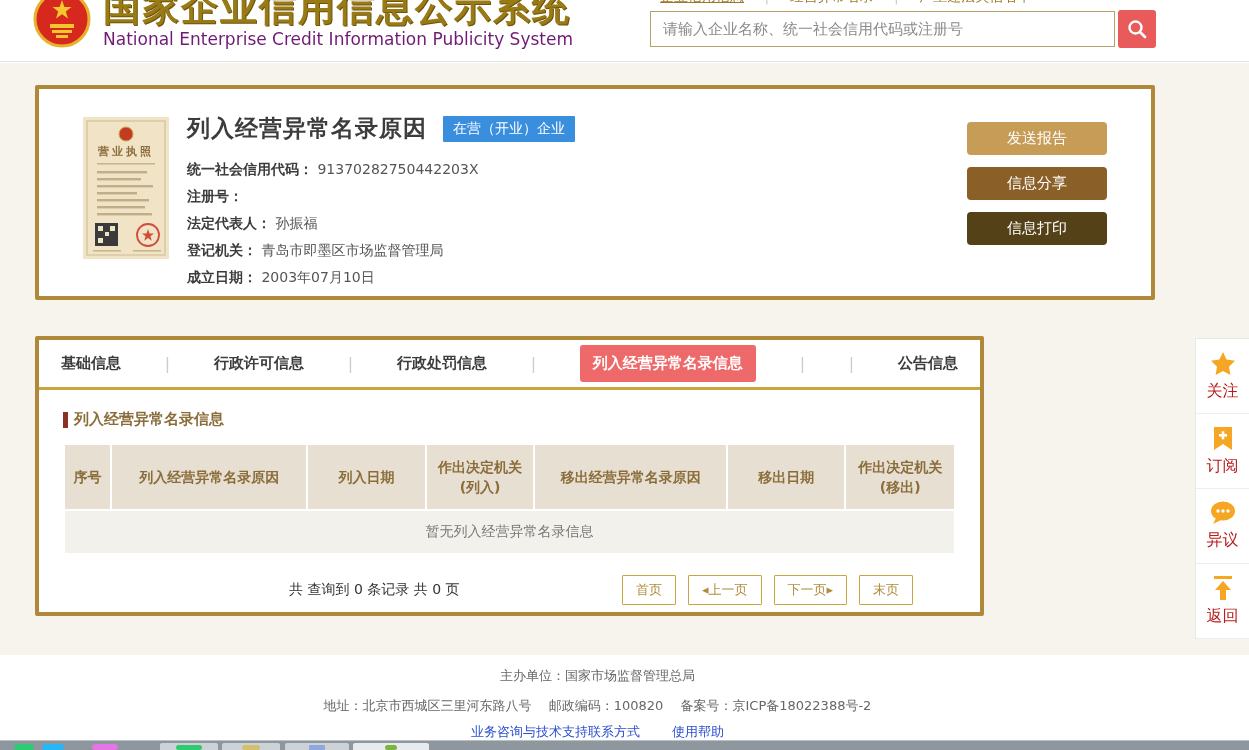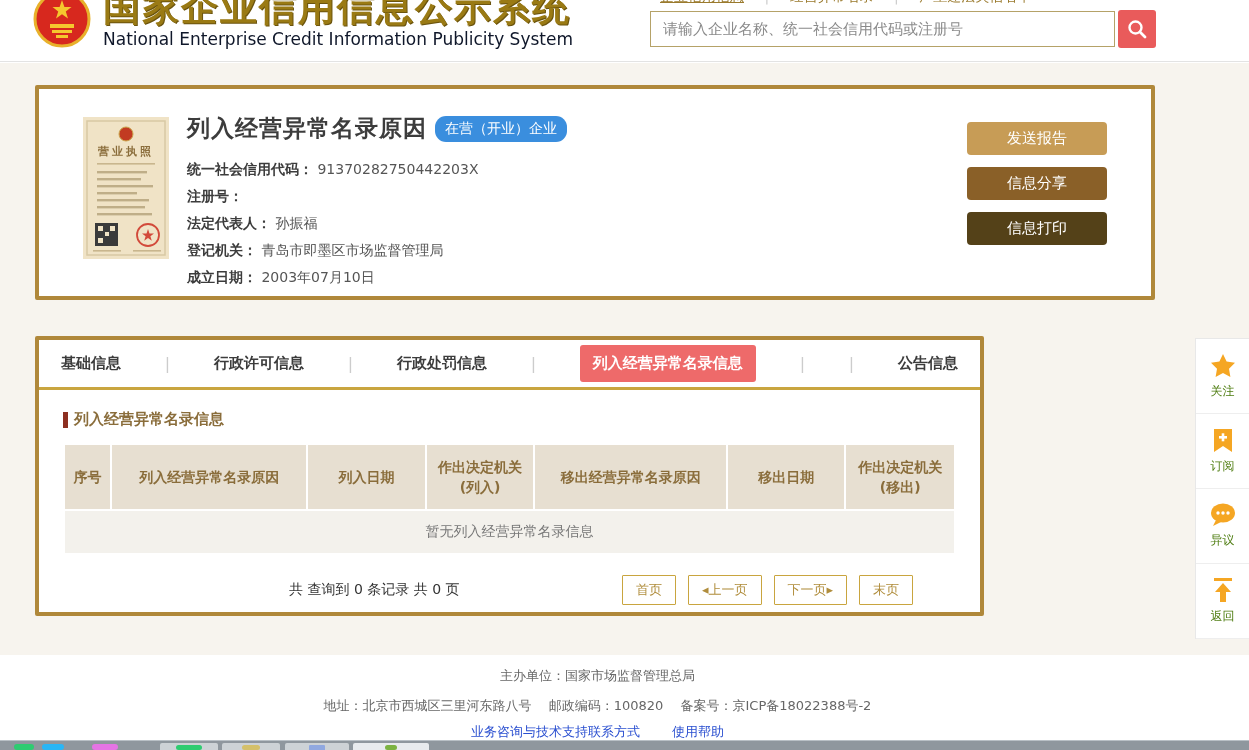--- a/index.html
+++ b/index.html
@@ -8,21 +8,21 @@
   .stage { position:relative; width:1249px; height:750px; background:#fff; }
 
   
   .header { position:absolute; left:0; top:0; width:1249px; height:62px;
     background:#fff; border-bottom:1px solid #e3e3e3; overflow:hidden; }
   .brand { position:absolute; left:33px; top:-12px; display:flex; align-items:center; }
   .emblem { width:58px; height:62px; flex:0 0 auto; }
   .brand-text { margin-left:12px; }
   .title-cn { font-size:37px; font-weight:bold; color:#9a7a14; letter-spacing:2px;
     text-shadow:1px 1px 0 #6b540e; line-height:38px; }
-  .title-en { font-size:17px; color:#0f172a; margin-top:2px; }
+  .title-en { font-size:17px; color:#701a75; margin-top:2px; }
   .topnav { position:absolute; left:660px; top:0; height:8px; overflow:hidden;
     white-space:nowrap; }
   .topnav .inner { margin-top:-12px; font-size:14px; color:#9a7a2d; }
   .topnav a { color:#9a7a2d; text-decoration:none; }
   .topnav a.underlined { text-decoration:underline; }
   .topnav .sep { color:#ccc; margin:0 16px; }
   .searchbar { position:absolute; left:650px; top:10px; display:flex; align-items:center; }
   .search-input { width:465px; height:36px; border:1px solid #b5a268; border-radius:0;
     padding:0 12px; font-size:15px; color:#333; outline:none; background:#fff;
     font-family:inherit; }
@@ -38,22 +38,22 @@
   
   .card { position:absolute; background:#fff; border:4px solid #b0883a; border-radius:2px; }
   .card-company { left:35px; top:85px; width:1120px; height:215px; }
   .card-tabs { left:35px; top:336px; width:949px; height:280px; }
 
   
   .license { position:absolute; left:44px; top:28px; width:86px; height:142px; }
   .company-info { position:absolute; left:148px; top:24px; }
   .company-name-row { display:flex; align-items:center; }
   .company-name { font-size:23px; font-weight:bold; color:#3c3c3c; letter-spacing:1px; }
-  .status-badge { margin-left:8px; background:#3a8ede; color:#fff; font-size:14px;
-    padding:4px 10px; border-radius:11px; }
+  .status-badge { margin-left:16px; background:#3a8ede; color:#fff; font-size:14px;
+    padding:4px 10px; border-radius:1px; }
   .fields { margin-top:12px; }
   .field-row { font-size:14px; line-height:27px; color:#555; }
   .field-label { font-weight:bold; color:#3c3c3c; }
   .actions { position:absolute; right:44px; top:33px; width:140px; }
   .act-btn { display:block; width:140px; height:33px; margin-bottom:12px; border:none;
     border-radius:4px; color:#fff; font-size:15px; cursor:pointer; font-family:inherit; }
   .act-btn.b0 { background:#c79c56; }
   .act-btn.b1 { background:#8a6028; }
   .act-btn.b2 { background:#544118; }
 
@@ -83,21 +83,21 @@
   .pag-btns { position:absolute; left:583px; top:4px; display:flex; gap:12px; }
   .pag-btn { background:#fff; border:1px solid #c9a53f; color:#b08d3c; font-size:13px;
     padding:5px 13px; cursor:pointer; font-family:inherit; border-radius:1px; }
 
   
   .float-side { position:absolute; right:0; top:338px; width:54px; background:#fff;
     border-left:1px solid #e8e8e8; border-top:1px solid #e8e8e8; }
   .side-item { height:75px; border-bottom:1px solid #eee; display:flex;
     flex-direction:column; align-items:center; justify-content:center; cursor:pointer; }
   .side-item svg { display:block; }
-  .side-label { margin-top:5px; font-size:12px; color:#4d7c0f; }
+  .side-label { margin-top:5px; font-size:16px; color:#b91c1c; }
 
   
   .footer { position:absolute; left:0; top:655px; width:1195px; height:85px;
     text-align:center; }
   .f-line { font-size:13px; color:#666; margin-top:12px; }
   .f-links { margin-top:8px; font-size:13px; }
   .f-links a { color:#2a4fd0; text-decoration:none; margin:0 14px; }
 
   
   .taskbar { position:absolute; left:0; top:740px; width:1249px; height:10px;

